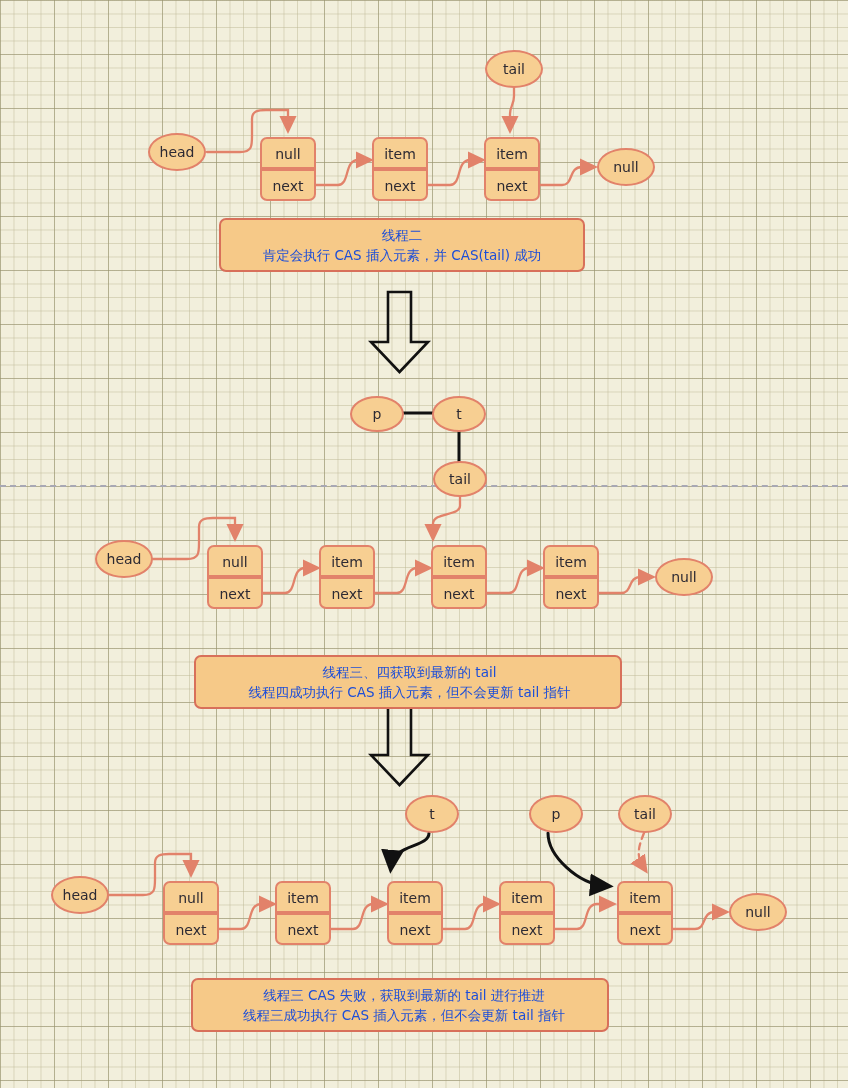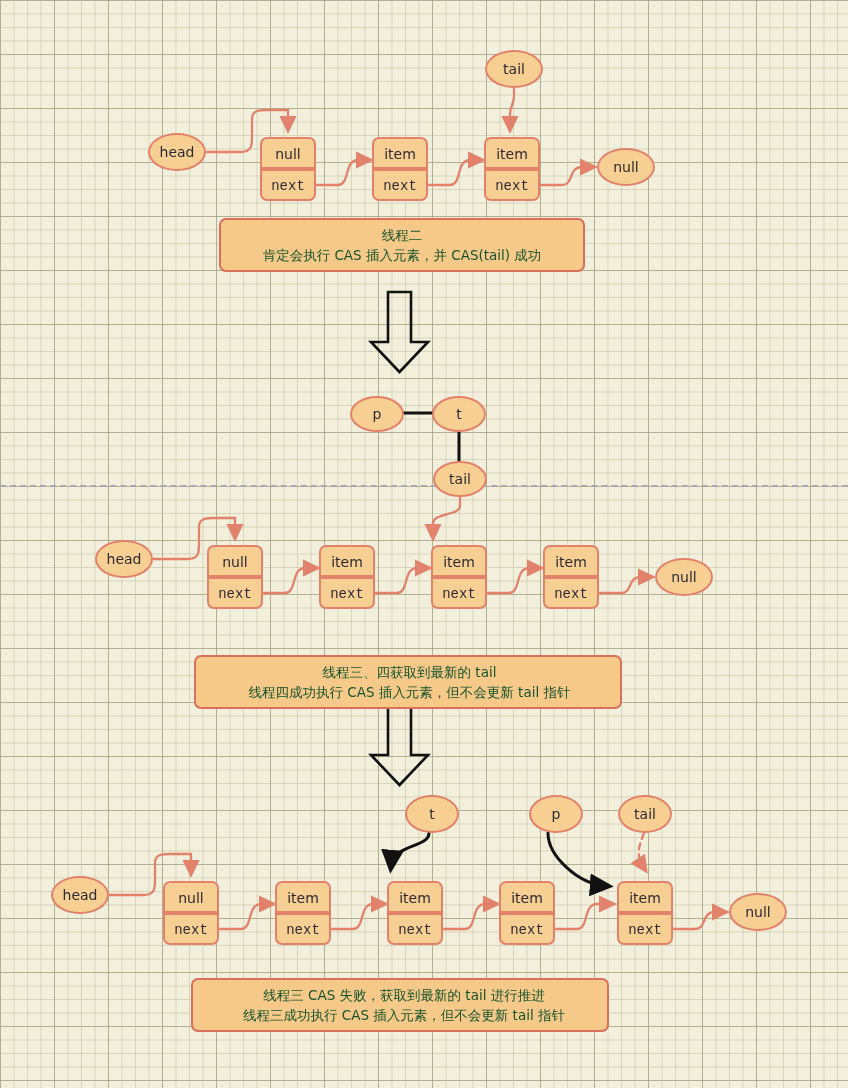--- a/index.html
+++ b/index.html
@@ -29,21 +29,21 @@
     border:2.2px solid #e2826a;
     background:#f7cf92;
     color:#2d2a33;
     font-size:14px;
     text-align:center;
     line-height:30px;
     height:32px;
     font-family:"DejaVu Sans","Liberation Sans",sans-serif;
   }
   .cell.top{border-radius:7px 7px 0 0;}
-  .cell.bot{border-radius:0 0 7px 7px;border-top:2.2px solid #e2826a;font-family:Liberation Mono, monospace;}
+  .cell.bot{border-radius:0 0 7px 7px;border-top:2.2px solid #e2826a;}
 
   
   .pill{
     position:absolute;
     box-sizing:border-box;
     border:2.2px solid #e2826a;
     background:#f7cf92;
     color:#2d2a33;
     border-radius:50%;
     font-size:14px;
@@ -51,21 +51,21 @@
     font-family:"DejaVu Sans","Liberation Sans",sans-serif;
   }
 
   
   .caption{
     position:absolute;
     box-sizing:border-box;
     border:2.2px solid #d8705a;
     background:#f6c988;
     border-radius:7px;
-    color:#14532d;
+    color:#1d4ed8;
     font-size:13.5px;
     line-height:20px;
     text-align:center;
     padding:5px 12px;
     white-space:pre-line;
     font-family:"DejaVu Sans","Liberation Sans",sans-serif;
   }
 
   .dashsep{position:absolute;left:0;width:848px;height:0;
     border-top:2.5px dashed #a8a8b4;}

